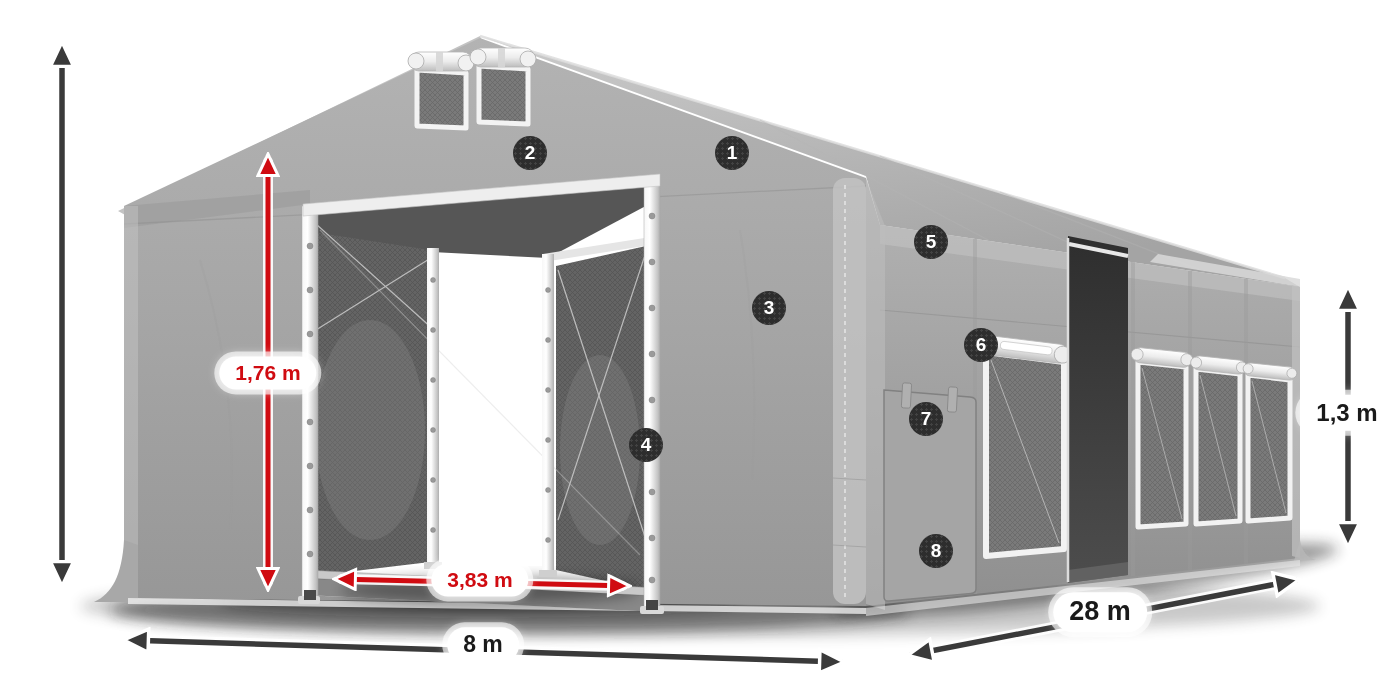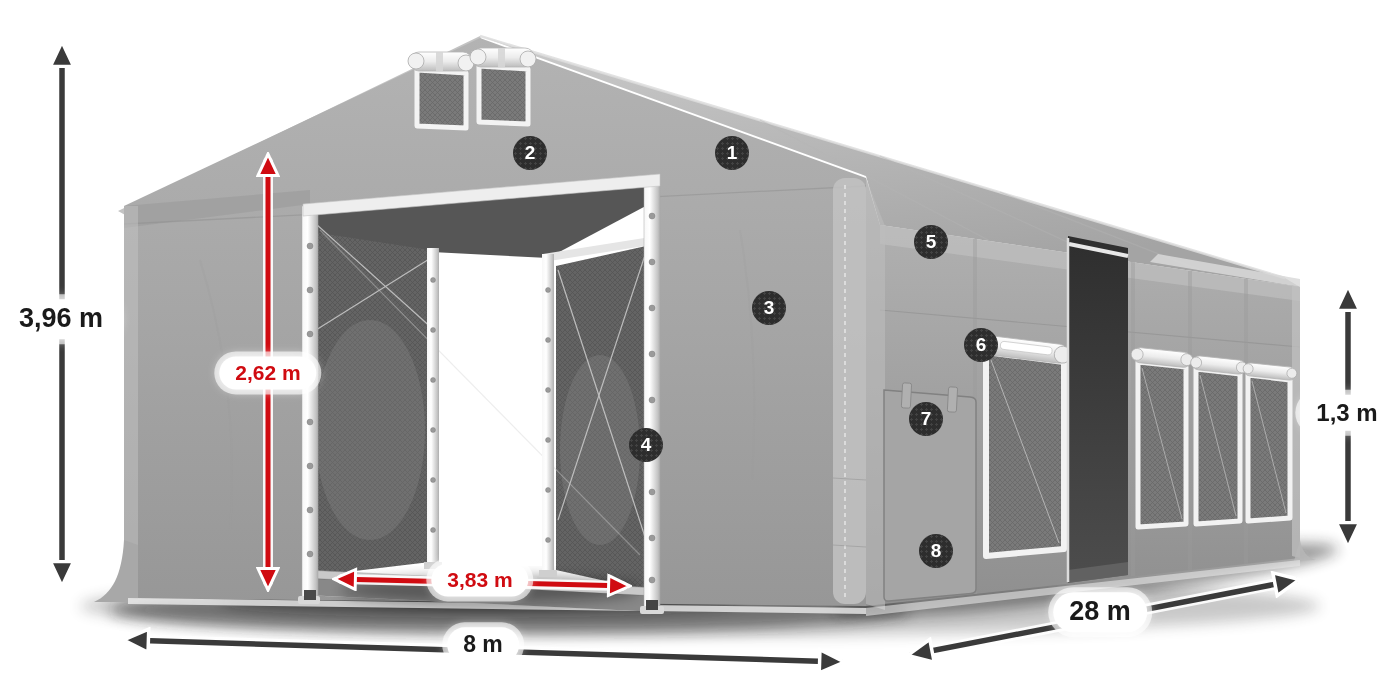--- a/index.html
+++ b/index.html
@@ -285,22 +285,21 @@
       <line x1="916" y1="654" x2="1291" y2="581" stroke="#ffffff" stroke-width="11" stroke-linecap="round" opacity="0.92"></line>
       <line x1="910" y1="655" x2="1297" y2="580" stroke="#3a3a3a" stroke-width="5.5" marker-start="url(#mDark)" marker-end="url(#mDark)"></line>
     </g>
     <g>
       <line x1="1348" y1="294" x2="1348" y2="539" stroke="#ffffff" stroke-width="11" stroke-linecap="round" opacity="0.92"></line>
       <line x1="1348" y1="288" x2="1348" y2="545" stroke="#3a3a3a" stroke-width="5.5" marker-start="url(#mDark)" marker-end="url(#mDark)"></line>
     </g>
   </g>
 </svg>
 
-<div class="pill" style="left:61px;top:319px;font-size:27px;">3,96 m</div>
-<div class="pill red" style="left:268px;top:373px;font-size:21px;">2,62 m</div>
+<div class="pill red" style="left:268px;top:373px;font-size:21px;">1,76 m</div>
 <div class="pill red" style="left:480px;top:580px;font-size:21px;">3,83 m</div>
 <div class="pill" style="left:483px;top:645px;font-size:23px;">8 m</div>
 <div class="pill" style="left:1100px;top:612px;font-size:27px;">28 m</div>
 <div class="pill" style="left:1347px;top:413px;font-size:24px;">1,3 m</div>
 
 <div class="badge" style="left:732px;top:153px;">1</div>
 <div class="badge" style="left:530px;top:153px;">2</div>
 <div class="badge" style="left:769px;top:308px;">3</div>
 <div class="badge" style="left:646px;top:445px;">4</div>
 <div class="badge" style="left:931px;top:242px;">5</div>

